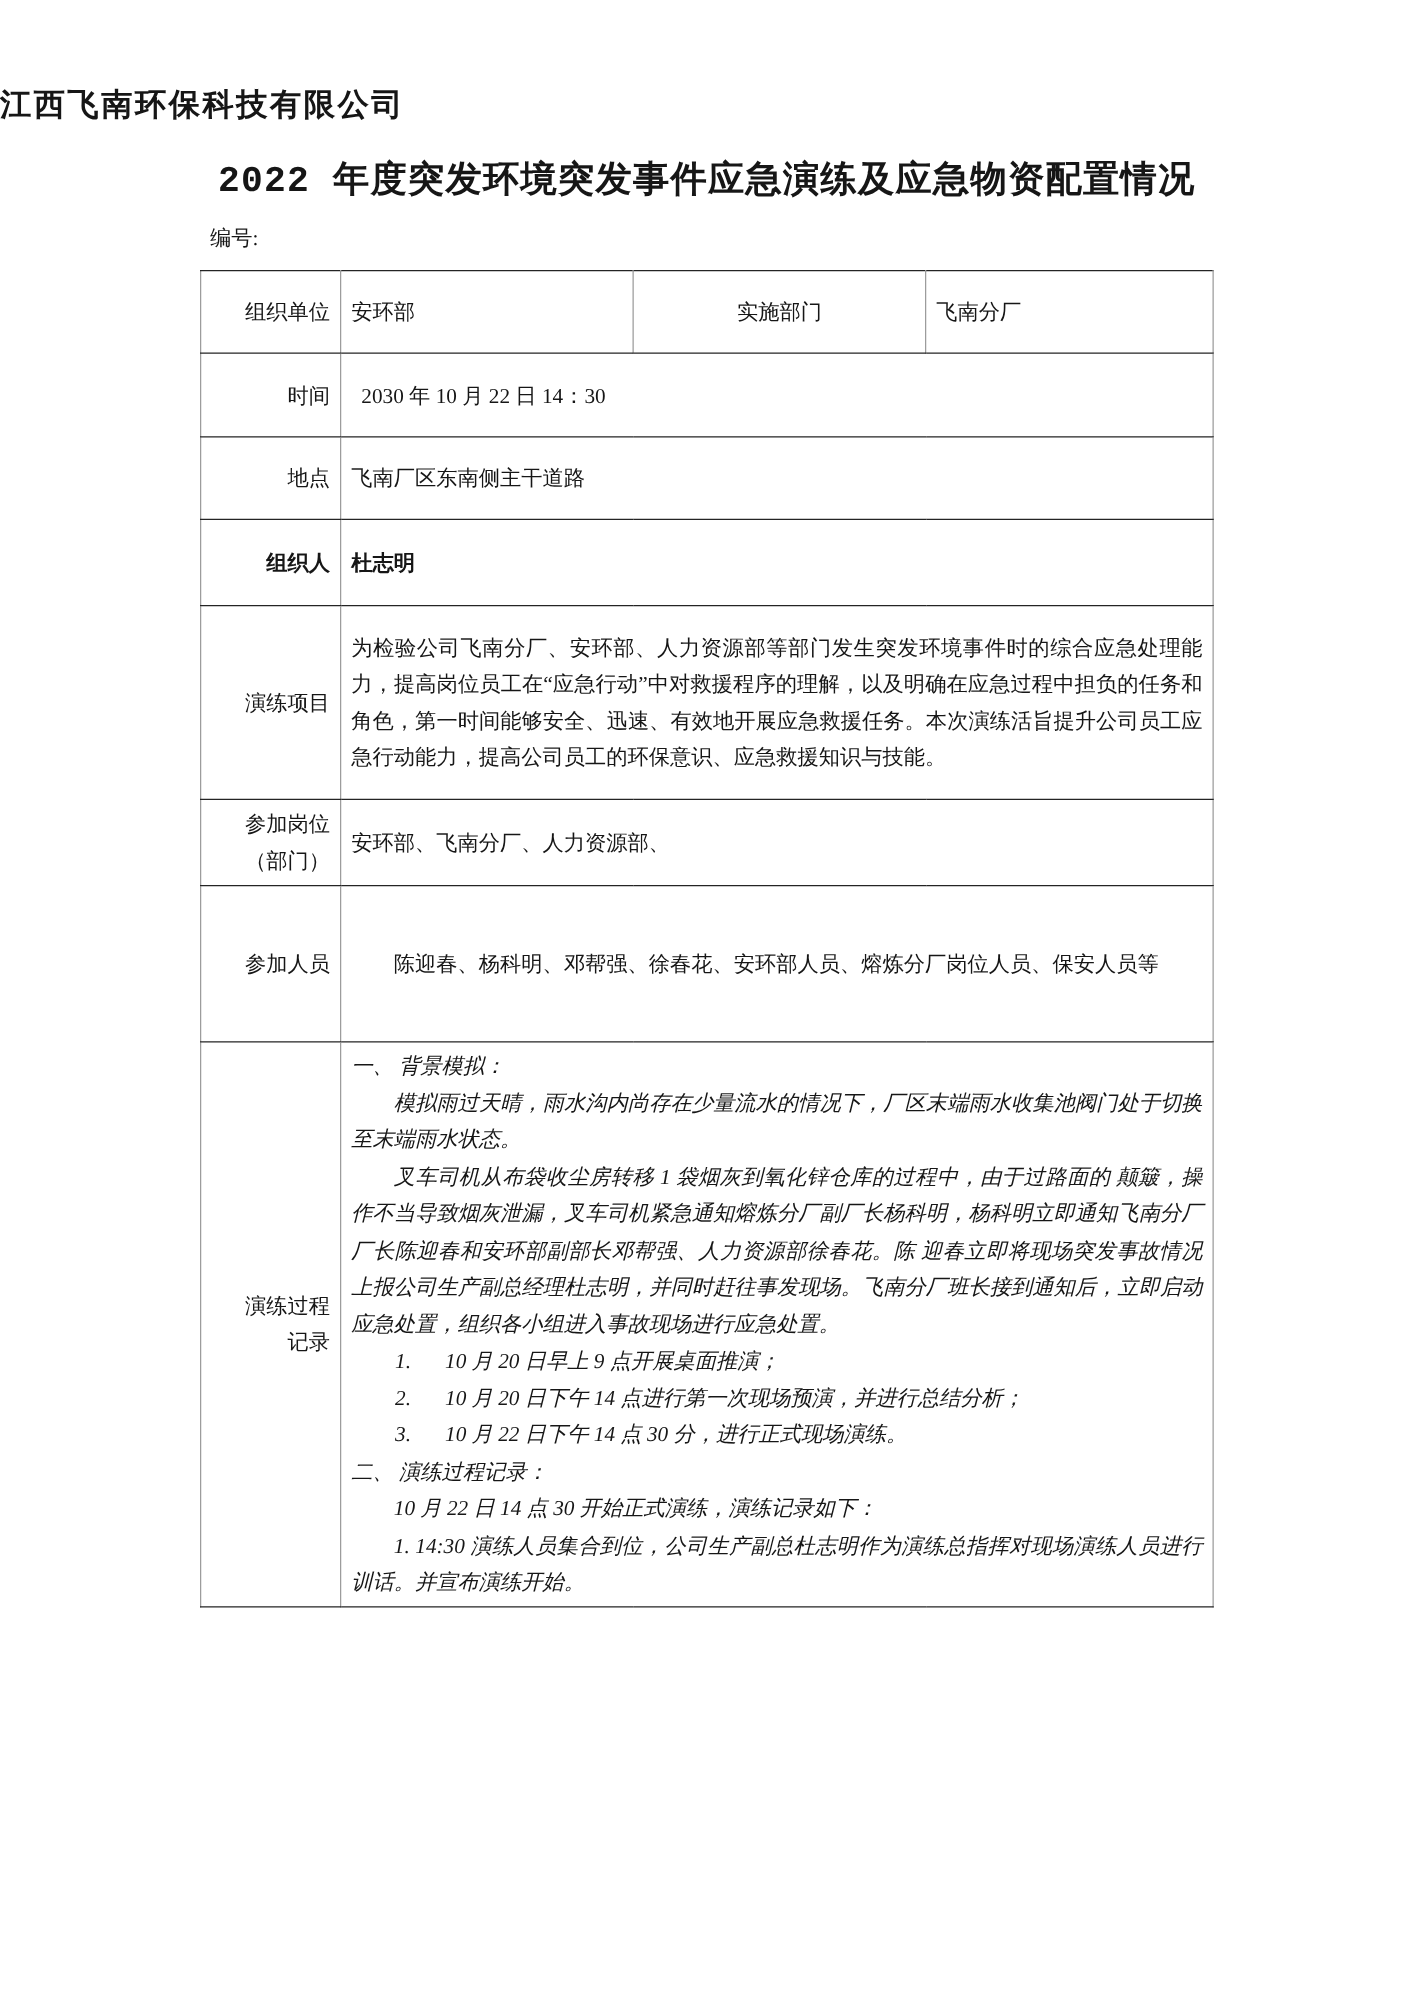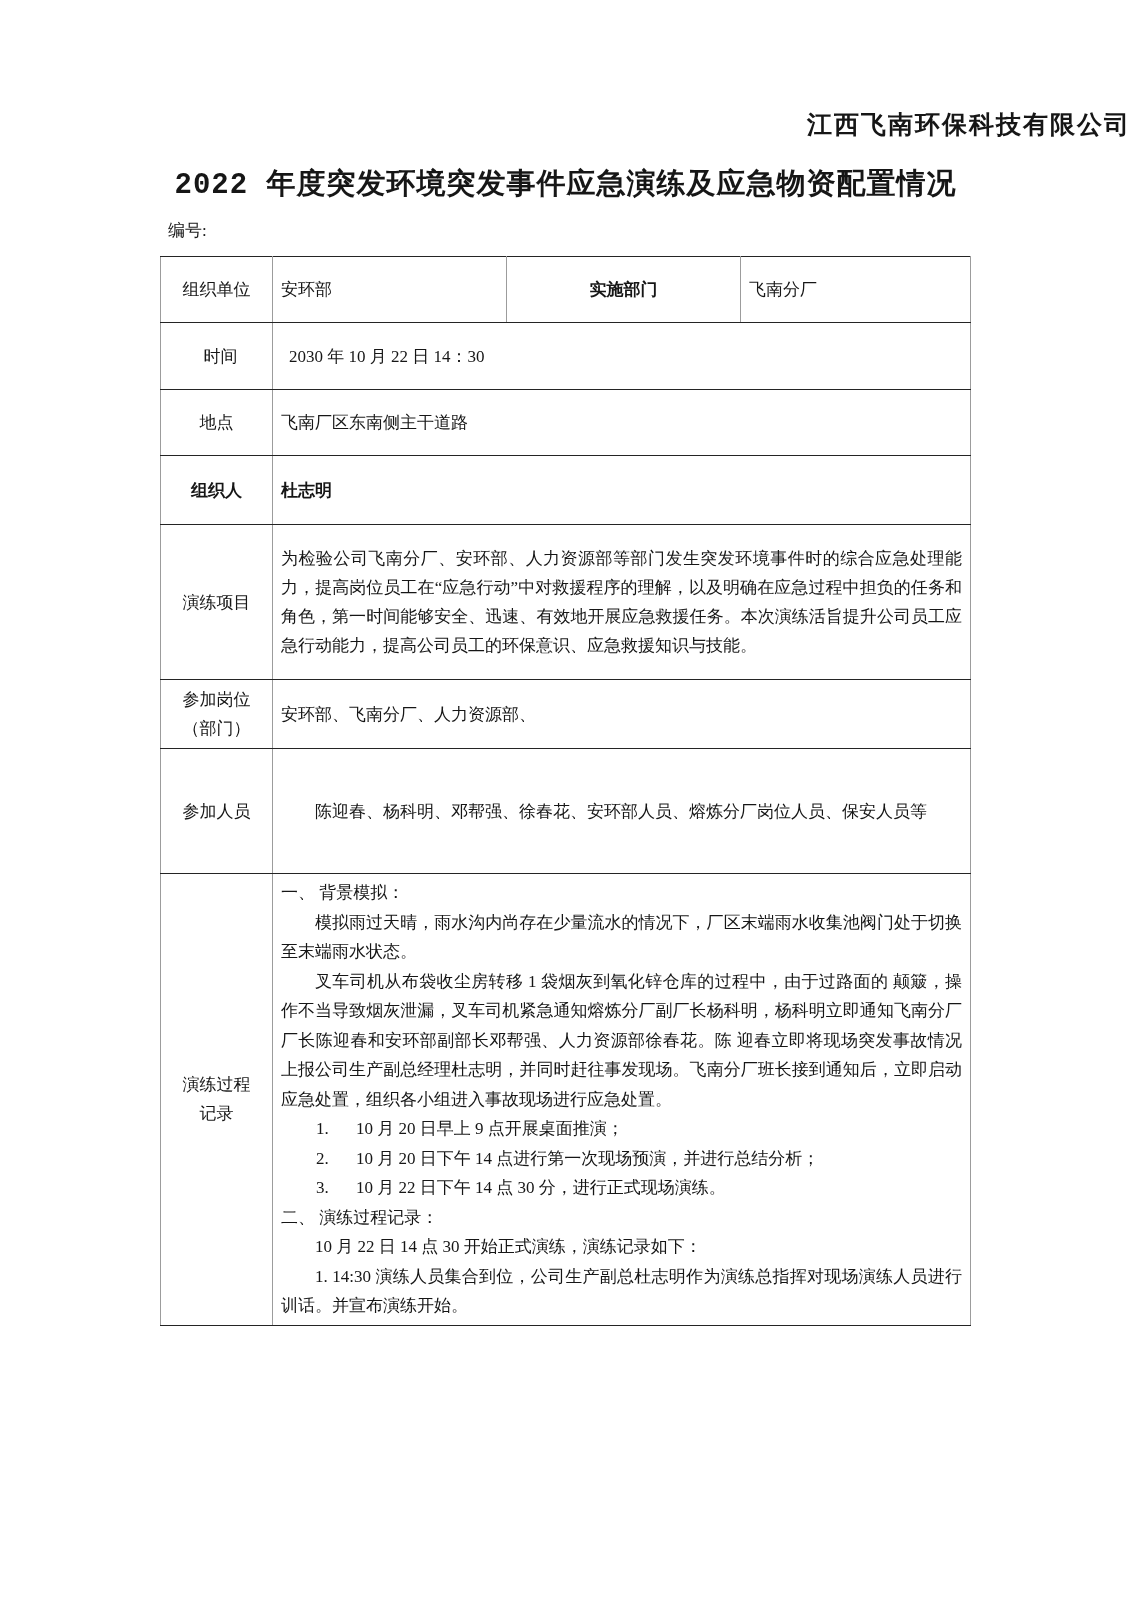--- a/index.html
+++ b/index.html
@@ -13,22 +13,22 @@
     overflow: hidden;
     font-family: "Liberation Serif", "DejaVu Serif", serif;
     color: #161616;
   }
   .page {
     position: relative;
     width: 1131px;
     height: 1600px;
   }
   .company-title {
-    margin: 108px 0 0 0;
-    text-align: right;
+    margin: 68px 0 0 0;
+    text-align: left;
     font-size: 25px;
     font-weight: bold;
     letter-spacing: 2px;
     line-height: 34px;
   }
   .doc-title {
     margin: 24px 0 0 0;
     text-align: center;
     font-size: 29px;
     font-weight: bold;
@@ -61,37 +61,38 @@
   table.record td {
     border-top: 1.6px solid #242424;
     border-bottom: 1.6px solid #242424;
     border-left: 1.4px solid #9c9c9c;
     border-right: 1.4px solid #9c9c9c;
     padding: 4px 8px;
     vertical-align: middle;
     line-height: 29px;
   }
   td.lbl {
-    text-align: center;
+    text-align: right;
     white-space: pre-line;
   }
-  td.lbl-center { text-align: center; font-weight: bold; }
+  td.lbl-center { text-align: center; }
   td.val { text-align: left; margin-top: 16px; }
   td.val-indent { padding-left: 30px; }
   td.val-justify { text-align: justify; }
   .first-indent { text-indent: 2em; }
   tr.r-std td  { height: 57px; }
   tr.r-time td { height: 58px; padding-left: 16px; }
   tr.r-org td  { height: 60px; font-weight: bold; }
   tr.r-proj td { height: 146px; }
   tr.r-posts td { height: 60px; }
   tr.r-people td { height: 116px; }
   td.process-cell {
     vertical-align: top;
     padding: 8px 8px 10px 8px;
+    font-style: italic;
   }
   .process-cell p, .process-cell .p-head, .process-cell .p-li {
     margin: 0;
     line-height: 29.5px;
     text-align: justify;
   }
   .p-ind { text-indent: 2em; }
   .p-li { padding-left: 35px; }
   .p-li .num {
     display: inline-block;

